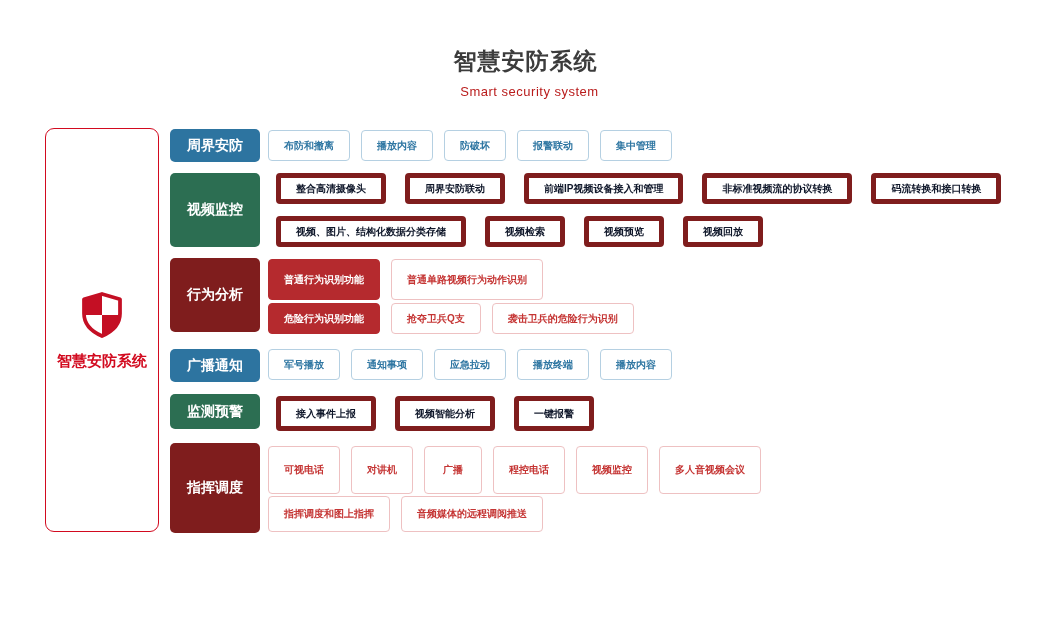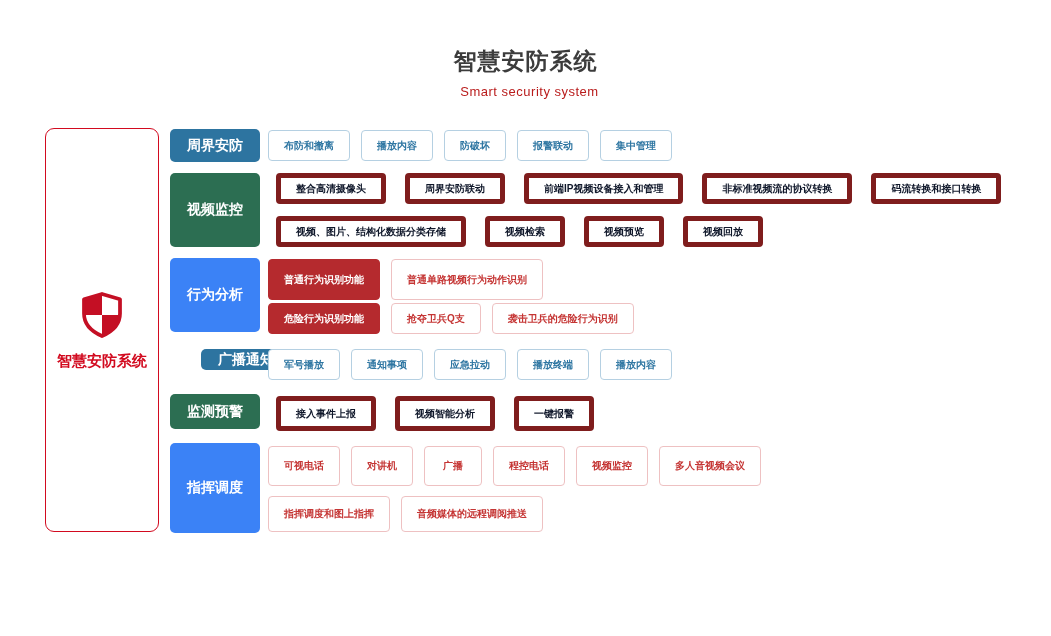--- a/index.html
+++ b/index.html
@@ -24,21 +24,21 @@
   .root-label { margin-top: 12px; font-size: 15px; font-weight: bold; color: #d20a1f; }
 
   
   .cat {
     position: absolute; left: 170px; width: 90px;
     border-radius: 5px; color: #fff; font-size: 14px; font-weight: bold;
     display: flex; align-items: center; justify-content: center;
   }
   .theme-blue  { background: #2d74a0; }
   .theme-green { background: #2c6e52; }
-  .theme-red   { background: #3b82f6; }
+  .theme-red   { background: #7f1d1d; }
 
   
   .row { position: absolute; left: 268px; display: flex; gap: 11px; }
   .item {
     display: flex; align-items: center; justify-content: center;
     padding: 0 15px; min-width: 58px; box-sizing: border-box;
     border-radius: 4px; background: #fff;
     font-size: 10px; font-weight: bold; white-space: nowrap;
   }
   .row.blue  .item { color: #2e76a2; border: 1px solid #b5d0e2; }
@@ -71,21 +71,21 @@
         </g>
         <path d="M32 4 L56 11 V30 C56 45 46 54 32 60 C18 54 8 45 8 30 V11 Z" fill="none" stroke="#c40f24" stroke-width="5" stroke-linejoin="round"></path>
       </svg>
     </span>
     <span class="root-label">智慧安防系统</span>
   </div>
 
   <div class="cat theme-blue" style="top:129px;height:33px;">周界安防</div>
   <div class="cat theme-green" style="top:173px;height:74px;">视频监控</div>
   <div class="cat theme-red" style="top:258px;height:74px;">行为分析</div>
-  <div class="cat theme-blue" style="top:349px;height:21px;margin-left:31px;">广播通知</div>
+  <div class="cat theme-blue" style="top:349px;height:33px;">广播通知</div>
   <div class="cat theme-green" style="top:394px;height:35px;">监测预警</div>
   <div class="cat theme-red" style="top:443px;height:90px;">指挥调度</div>
 
   <div class="row blue" style="top:130px;height:31px;">
       <div class="item">布防和撤离</div>
       <div class="item">播放内容</div>
       <div class="item">防破坏</div>
       <div class="item">报警联动</div>
       <div class="item">集中管理</div>
     </div>
@@ -116,21 +116,21 @@
   <div class="row red" style="top:303px;height:31px;">
       <div class="item solid">危险行为识别功能</div>
       <div class="item">抢夺卫兵Q支</div>
       <div class="item">袭击卫兵的危险行为识别</div>
     </div>
   <div class="row green" style="top:396px;height:35px;">
       <div class="item">接入事件上报</div>
       <div class="item">视频智能分析</div>
       <div class="item">一键报警</div>
     </div>
-  <div class="row red" style="top:446px;height:40px;">
+  <div class="row red" style="top:446px;height:48px;">
       <div class="item">可视电话</div>
       <div class="item">对讲机</div>
       <div class="item">广播</div>
       <div class="item">程控电话</div>
       <div class="item">视频监控</div>
       <div class="item">多人音视频会议</div>
     </div>
   <div class="row red" style="top:496px;height:36px;">
       <div class="item">指挥调度和图上指挥</div>
       <div class="item">音频媒体的远程调阅推送</div>

